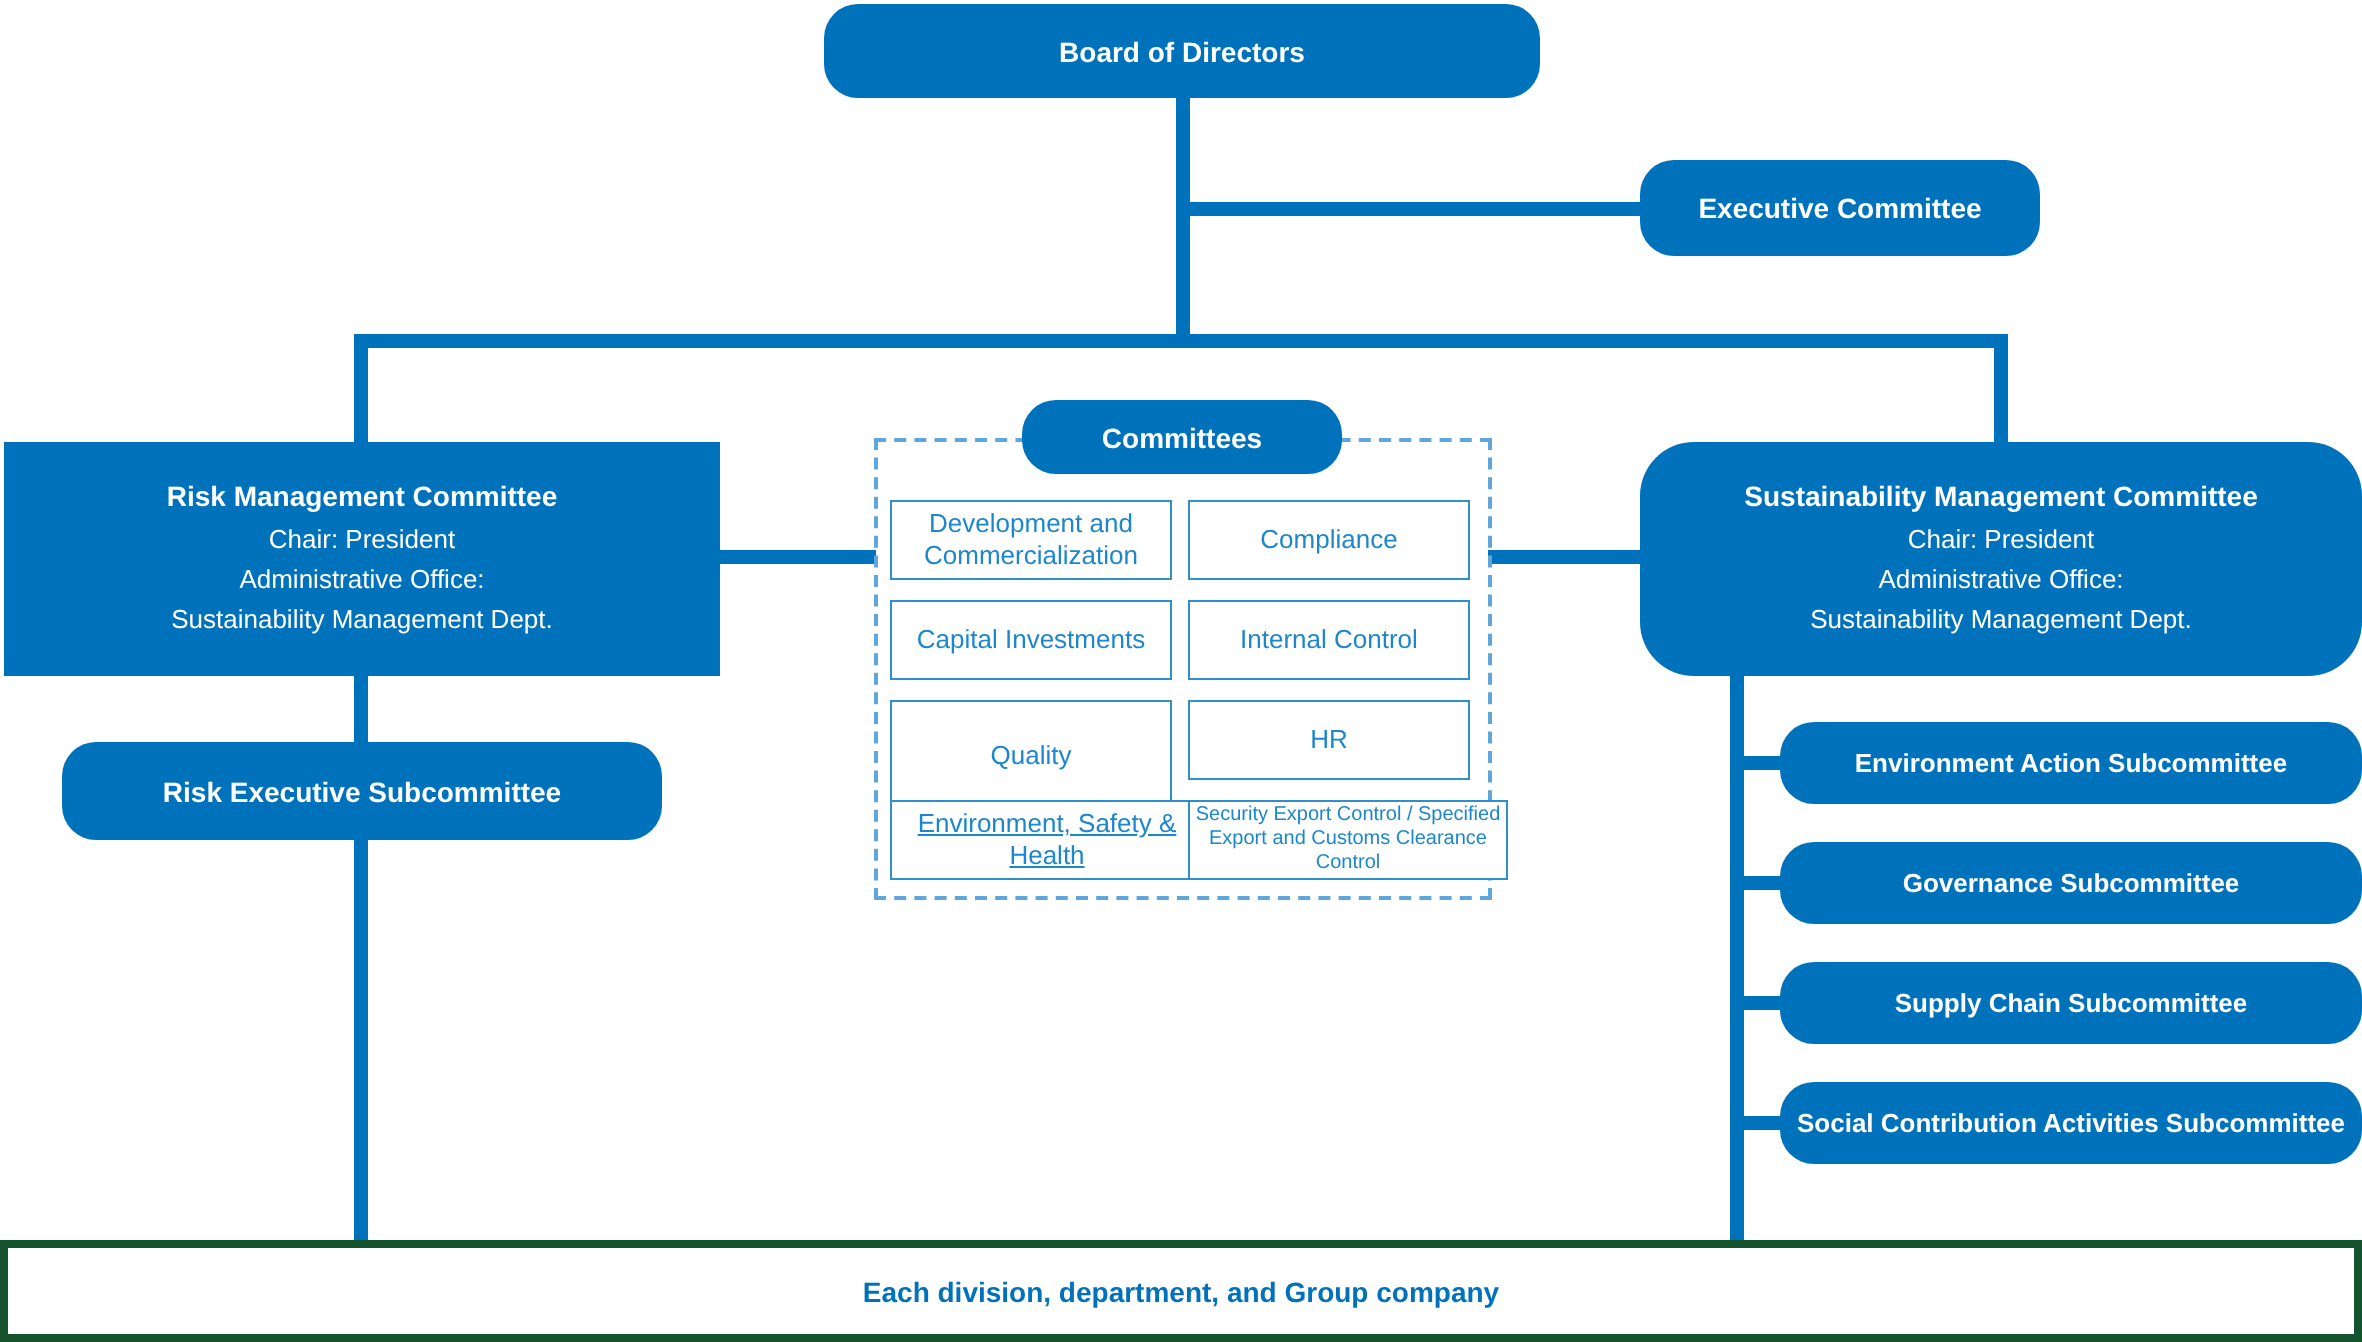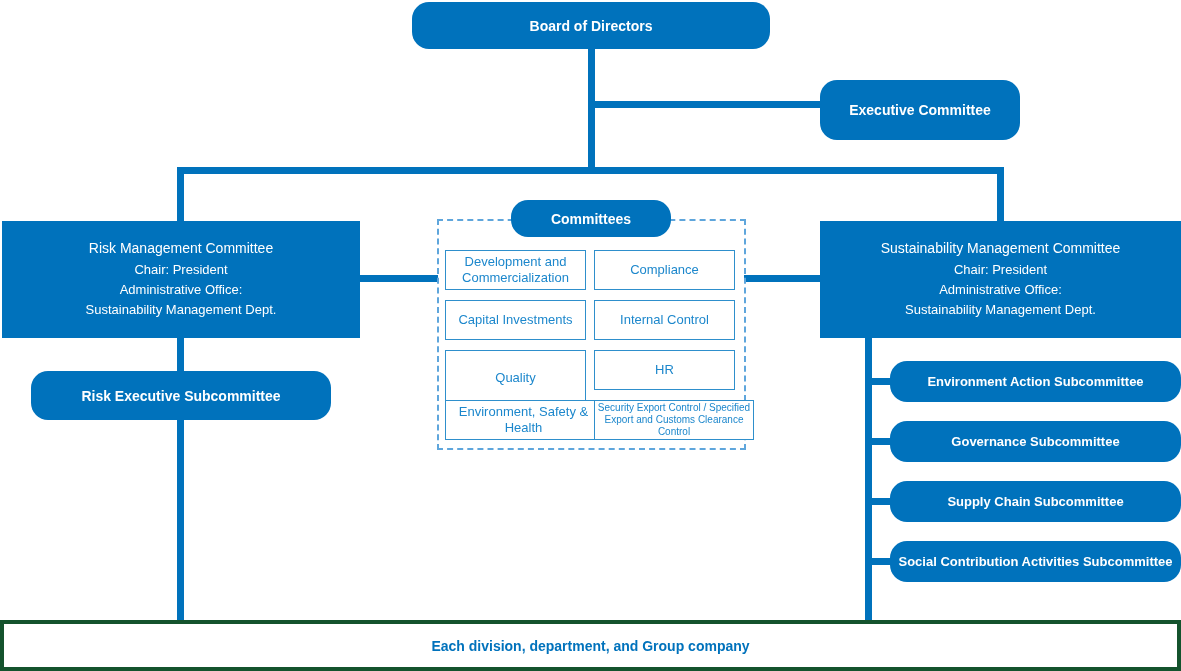--- a/index.html
+++ b/index.html
@@ -43,21 +43,21 @@
     color: #ffffff;
     display: flex;
     flex-direction: column;
     align-items: center;
     justify-content: center;
     text-align: center;
     box-sizing: border-box;
     z-index: 2;
   }
   .box-committee .title {
-    font-weight: normal;
+    font-weight: bold;
     font-size: 14px;
     margin-bottom: 4px;
   }
   .box-committee .bodyline {
     font-size: 13px;
     line-height: 20px;
   }
   
   .dashed-panel {
     position: absolute;
@@ -126,32 +126,32 @@
   <div class="line" style="left:865px; top:336px; width:7px; height:286px;"></div>
   <div class="line" style="left:870px; top:378px; width:22px; height:7px;"></div>
   <div class="line" style="left:870px; top:438px; width:22px; height:7px;"></div>
   <div class="line" style="left:870px; top:498px; width:22px; height:7px;"></div>
   <div class="line" style="left:870px; top:558px; width:22px; height:7px;"></div>
 
   <div class="box-solid" style="left:412px; top:2px; width:358px; height:47px;">
     <span>Board of Directors</span>
   </div>
 
-  <div class="box-solid" style="left:820px; top:80px; width:200px; height:60px;">
+  <div class="box-solid" style="left:820px; top:80px; width:200px; height:48px;">
     <span>Executive Committee</span>
   </div>
 
   <div class="box-committee" style="left:2px; top:221px; width:358px; height:117px;">
     <div class="title">Risk Management Committee</div>
     <div class="bodyline">Chair: President</div>
     <div class="bodyline">Administrative Office:</div>
     <div class="bodyline">Sustainability Management Dept.</div>
   </div>
 
-  <div class="box-committee" style="left:820px; top:221px; width:361px; height:117px;">
+  <div class="box-committee" style="left:820px; top:221px; width:361px; height:117px;border-radius:27px;">
     <div class="title">Sustainability Management Committee</div>
     <div class="bodyline">Chair: President</div>
     <div class="bodyline">Administrative Office:</div>
     <div class="bodyline">Sustainability Management Dept.</div>
   </div>
 
   <div class="box-solid" style="left:31px; top:371px; width:300px; height:49px;">
     <span>Risk Executive Subcommittee</span>
   </div>
 
@@ -160,21 +160,21 @@
   <div class="box-solid committees-header">
     <span>Committees</span>
   </div>
 
   <div class="cell" style="left:445px; top:250px; width:141px; height:40px;">Development and Commercialization</div>
   <div class="cell" style="left:594px; top:250px; width:141px; height:40px;">Compliance</div>
   <div class="cell" style="left:445px; top:300px; width:141px; height:40px;">Capital Investments</div>
   <div class="cell" style="left:594px; top:300px; width:141px; height:40px;">Internal Control</div>
   <div class="cell" style="left:445px; top:350px; width:141px; height:56px;">Quality</div>
   <div class="cell" style="left:594px; top:350px; width:141px; height:40px;">HR</div>
-  <div class="cell" style="left:445px; top:400px; width:157px; height:40px;">Environment, Safety &amp; Health</div>
+  <div class="cell" style="left:445px; top:400px; width:157px; height:40px;text-decoration:underline;">Environment, Safety &amp; Health</div>
   <div class="cell small" style="left:594px; top:400px; width:160px; height:40px;">Security Export Control / Specified Export and Customs Clearance Control</div>
 
   <div class="box-solid sub" style="left:890px; top:361px; width:291px; height:41px;">Environment Action Subcommittee</div>
   <div class="box-solid sub" style="left:890px; top:481px; width:291px; height:41px;">Supply Chain Subcommittee</div>
   <div class="box-solid sub" style="left:890px; top:421px; width:291px; height:41px;">Governance Subcommittee</div>
   <div class="box-solid sub" style="left:890px; top:541px; width:291px; height:41px;">Social Contribution Activities Subcommittee</div>
 
   <div class="bottom-bar">
     <span>Each division, department, and Group company</span>
   </div>

